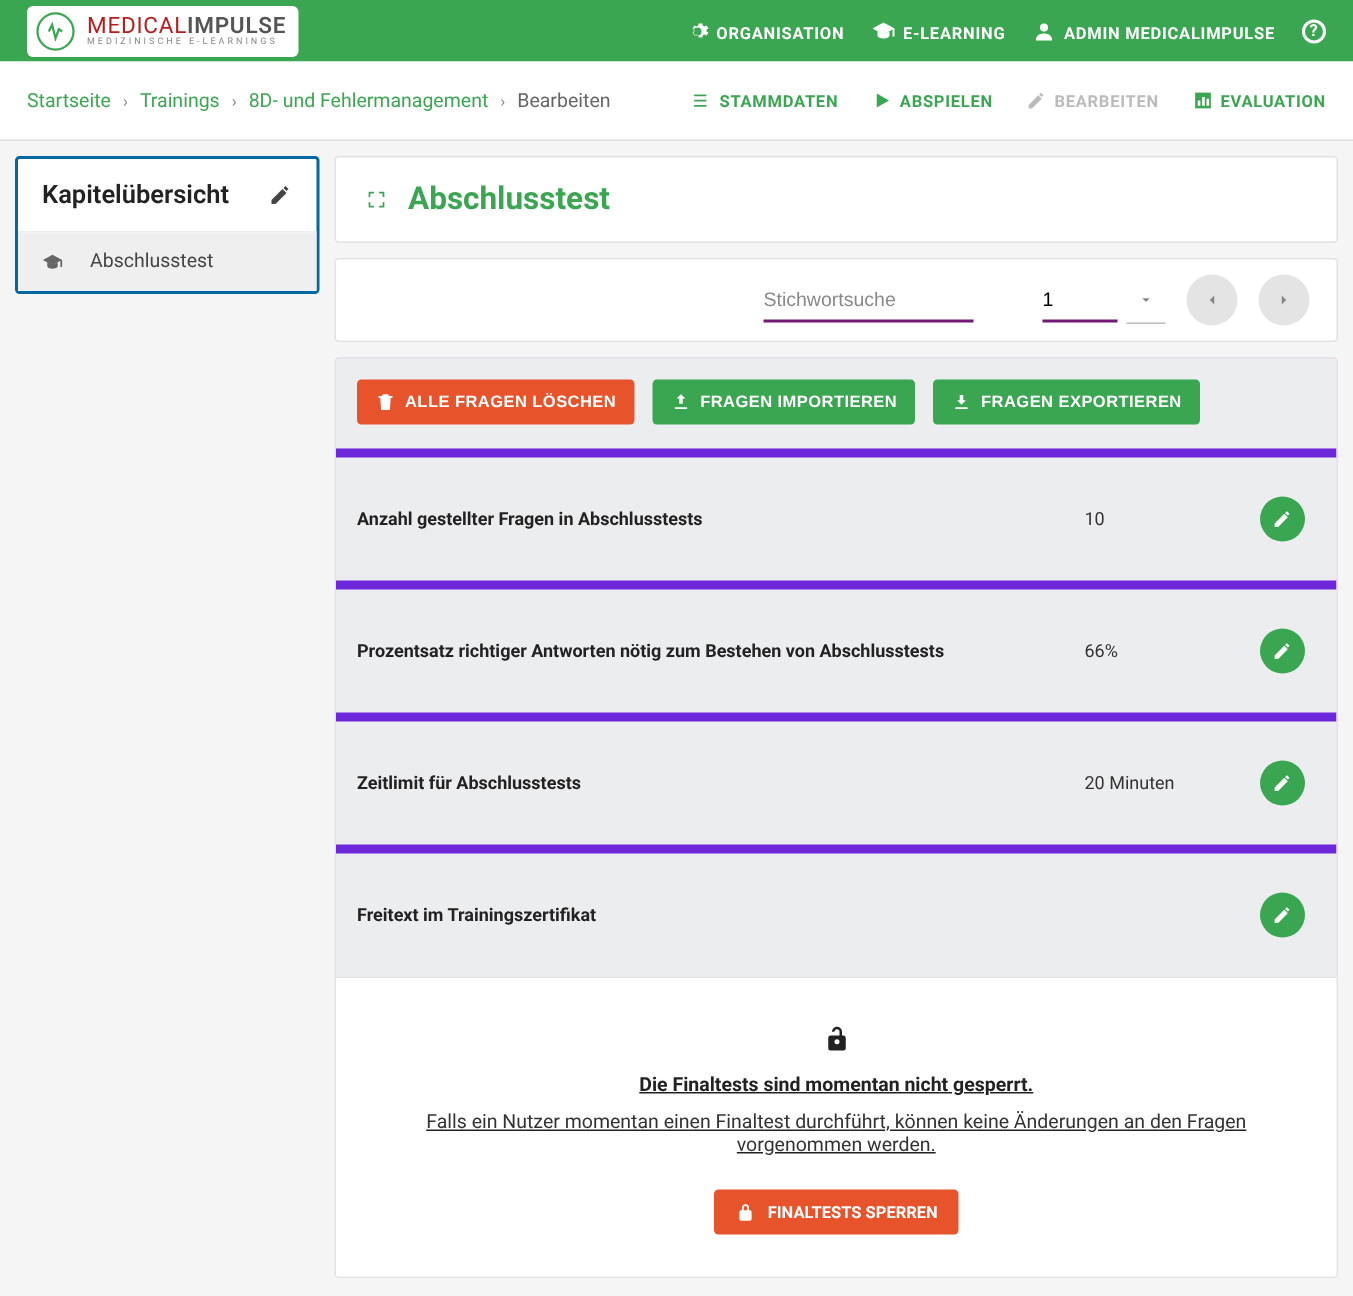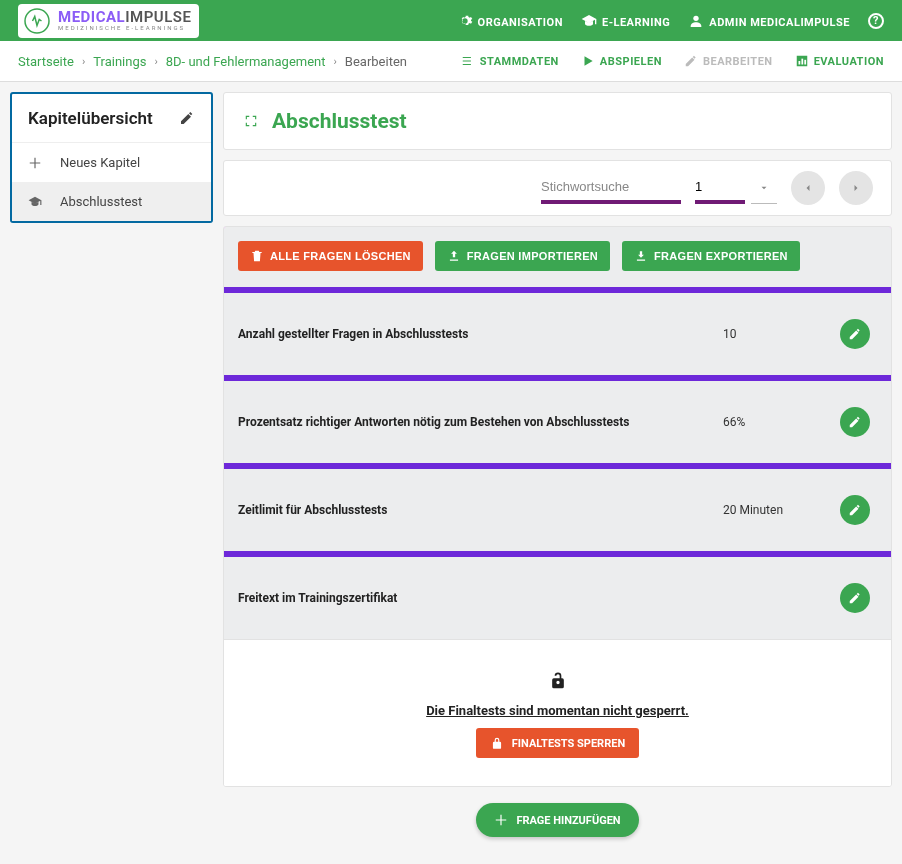--- a/index.html
+++ b/index.html
@@ -5,29 +5,29 @@
   * { box-sizing: border-box; margin: 0; padding: 0; }
   body { font-family: -apple-system, BlinkMacSystemFont, "Segoe UI", Roboto, Arial, sans-serif; background: #f5f5f5; color: #222; font-size: 13px; width: 902px; }
   
   
   .header { background: #3ba651; height: 41px; display: flex; align-items: center; padding: 0 18px; color: #fff; }
   .logo { display: flex; align-items: center; gap: 6px; }
   .logo-box { background: #fff; border-radius: 4px; padding: 2px 8px 2px 4px; display: flex; align-items: center; gap: 6px; color: #555; }
   .logo-svg { width: 30px; height: 30px; }
   .logo-text { display: flex; flex-direction: column; line-height: 1; }
   .logo-main { font-size: 15px; letter-spacing: 0.5px; font-weight: 600; }
-  .logo-main .bold { color: #8b5cf6; font-weight: 700; }
+  .logo-main .bold { color: #b91c1c; font-weight: 400; }
   .logo-sub { font-size: 6px; letter-spacing: 2px; color: #888; }
   .header-nav { margin-left: auto; display: flex; align-items: center; gap: 18px; font-size: 11px; font-weight: 700; letter-spacing: 0.5px; }
   .header-nav .item { display: flex; align-items: flex-end; gap: 5px; cursor: pointer; }
   .header-nav svg { width: 16px; height: 16px; fill: #fff; }
   .help { width: 16px; height: 16px; border-radius: 50%; border: 2px solid #fff; display: flex; align-items: center; justify-content: center; font-size: 11px; font-weight: 700; }
 
   
-  .subbar { background: #fff; border-bottom: 1px solid #ddd; height: 41px; display: flex; align-items: center; padding: 0 18px; }
+  .subbar { background: #fff; border-bottom: 1px solid #ddd; height: 53px; display: flex; align-items: center; padding: 0 18px; }
   .breadcrumb { display: flex; align-items: center; gap: 8px; font-size: 13px; }
   .breadcrumb a { color: #3ba651; text-decoration: none; }
   .breadcrumb .sep { color: #888; font-size: 11px; }
   .breadcrumb .current { color: #666; }
   .tabs { margin-left: auto; display: flex; align-items: center; gap: 22px; font-size: 11px; font-weight: 700; letter-spacing: 0.5px; }
   .tabs .tab { display: flex; align-items: center; gap: 5px; cursor: pointer; }
   .tabs .tab.green { color: #3ba651; }
   .tabs .tab.disabled { color: #bbb; }
   .tabs .tab svg { width: 14px; height: 14px; }
 
@@ -42,21 +42,21 @@
   .sidebar-divider { height: 1px; background: #eee; margin: 4px 0 0; }
   .sidebar-item svg { width: 14px; height: 14px; fill: #666; }
 
   .main { flex: 1; display: flex; flex-direction: column; gap: 10px; }
   .panel { background: #fff; border: 1px solid #e2e2e2; border-radius: 3px; }
   .title-panel { display: flex; align-items: center; gap: 14px; padding: 16px 20px; }
   .title-panel h2 { color: #3ba651; font-size: 21px; font-weight: 700; }
   .expand-icon { width: 14px; height: 14px; cursor: pointer; }
 
   .toolbar { display: flex; align-items: center; padding: 10px 18px; gap: 14px; justify-content: flex-end; }
-  .toolbar input { border: none; border-bottom: 4px solid #701a75; font-size: 13px; padding: 6px 0; width: 140px; outline: none; }
+  .toolbar input { border: none; border-bottom: 2px solid #701a75; font-size: 13px; padding: 6px 0; width: 140px; outline: none; margin-left: 32px; }
   .toolbar input::placeholder { color: #888; }
   .page-ctrl { display: flex; align-items: center; gap: 6px; }
   .page-ctrl input { width: 50px; text-align: left; }
   .page-ctrl .select { width: 26px; height: 32px; border-bottom: 1px solid #bbb; display: flex; align-items: center; justify-content: center; cursor: pointer; }
   .nav-btn { width: 34px; height: 34px; border-radius: 50%; background: #e4e4e4; display: flex; align-items: center; justify-content: center; cursor: pointer; }
   .nav-btn svg { width: 12px; height: 12px; fill: #888; }
 
   .grey-block { background: #f0abfc; padding: 0; }
   .btn-row { display: flex; gap: 12px; padding: 14px 14px 16px; background: #ecedee; }
   .btn { display: inline-flex; align-items: center; gap: 6px; padding: 8px 12px; border-radius: 3px; font-size: 11px; font-weight: 700; letter-spacing: 0.3px; color: #fff; cursor: pointer; border: none; }
@@ -167,26 +167,20 @@
 
 <div class="content">
   <div class="sidebar">
     <div class="sidebar-head">
       <h3>Kapitelübersicht</h3>
       <svg viewBox="0 0 24 24">
           <path d="M3 17l11-11 4 4-11 11H3v-4zm14-14l3 3-2 2-3-3 2-2z"></path>
         </svg>
     </div>
     <div class="sidebar-divider"></div>
-    <div class="sidebar-item">
-      <svg viewBox="0 0 24 24">
-          <path d="M11 3h2v8h8v2h-8v8h-2v-8H3v-2h8z"></path>
-        </svg>
-      <span>Neues Kapitel</span>
-    </div>
     <div class="sidebar-item active">
       <svg viewBox="0 0 24 24">
           <path d="M12 3L1 9l11 6 9-5v7h2V9L12 3zm-6 9v4c0 2 3 3 6 3s6-1 6-3v-4l-6 3-6-3z"></path>
         </svg>
       <span>Abschlusstest</span>
     </div>
   </div>
 
   <div class="main">
 
@@ -288,20 +282,21 @@
           </div>
         </div>
       </div>
       <div class="lock-block">
         <div class="lock-icon">
           <svg viewBox="0 0 24 24">
               <path d="M17 10h-1V7a4 4 0 00-8 0h2a2 2 0 014 0v3H7a2 2 0 00-2 2v8a2 2 0 002 2h10a2 2 0 002-2v-8a2 2 0 00-2-2zm-5 7a2 2 0 110-4 2 2 0 010 4z"></path>
             </svg>
         </div>
         <div class="bold">Die Finaltests sind momentan nicht gesperrt.</div>
+        <div class="desc">Falls ein Nutzer momentan einen Finaltest durchführt, können keine Änderungen an den Fragen vorgenommen werden.</div>
         <div class="lock-btn">
           <svg viewBox="0 0 24 24">
               <path d="M17 10h-1V7a4 4 0 00-8 0v3H7a2 2 0 00-2 2v8a2 2 0 002 2h10a2 2 0 002-2v-8a2 2 0 00-2-2zm-7-3a2 2 0 014 0v3h-4V7z"></path>
             </svg>
           <span>FINALTESTS SPERREN</span>
         </div>
       </div>
     </div>
 
     <div class="add-question">

